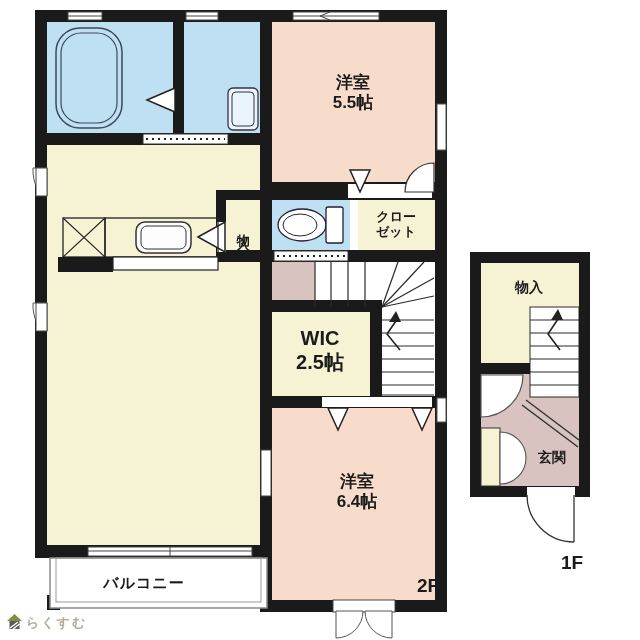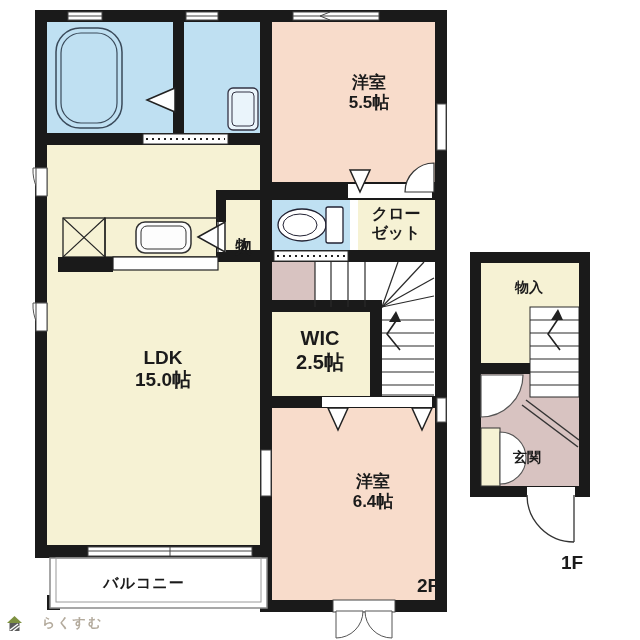--- a/index.html
+++ b/index.html
@@ -1,29 +1,29 @@
 <!DOCTYPE html>
 <html><head>
 <meta charset="utf-8">
 <style>
   html,body{margin:0;padding:0;background:#fff;}
   .canvas{position:relative;width:640px;height:640px;background:#fff;overflow:hidden;
           font-family:"Liberation Sans","DejaVu Sans",sans-serif;}
   .plan-svg{position:absolute;left:0;top:0;}
   .label{position:absolute;transform:translate(-50%,-50%);text-align:center;
          color:#1b1b1b;font-weight:bold;white-space:nowrap;line-height:1.18;}
-  .lbl-room{font-size:17px;margin-left:16px;}
+  .lbl-room{font-size:17px;}
   .lbl-ldk{font-size:19px;}
   .lbl-wic{font-size:20px;}
-  .lbl-small{font-size:16px;text-align:right;}
+  .lbl-small{font-size:13px;text-align:right;}
   .lbl-mid{font-size:14px;}
   .lbl-balcony{font-size:15px;letter-spacing:1px;}
   .lbl-floor{font-size:19px;}
   .vertical{writing-mode:vertical-rl;letter-spacing:2px;}
-  .logo{position:absolute;left:7px;top:614px;display:flex;align-items:center;gap:20px;
+  .logo{position:absolute;left:7px;top:614px;display:flex;gap:4px;
         color:#b3aa9c;font-size:13px;font-weight:bold;letter-spacing:2px;}
 </style>
 </head>
 <body>
 
 <div class="canvas">
 
 <svg class="plan-svg" width="640" height="640" viewBox="0 0 640 640">
 
   <rect x="47" y="22" width="131" height="111" fill="#BFE0F2"></rect>
@@ -189,43 +189,39 @@
 <div class="label lbl-small" style="left:396px;top:224px;">
   <div>クロー</div>
   <div>ゼット</div>
 </div>
 
 <div class="label lbl-wic" style="left:320px;top:351px;">
   <div>WIC</div>
   <div>2.5帖</div>
 </div>
 
-<div class="label lbl-ldk" style="left:163px;top:369px;">
-  <div>LDK</div>
-  <div>15.0帖</div>
-</div>
 
 <div class="label lbl-room" style="left:357px;top:492px;">
   <div>洋室</div>
   <div>6.4帖</div>
 </div>
 
 <div class="label lbl-balcony" style="left:144px;top:583px;">
   <div>バルコニー</div>
 </div>
 
 <div class="label lbl-floor" style="left:428px;top:586px;">
   <div>2F</div>
 </div>
 
 <div class="label lbl-mid" style="left:529px;top:287px;">
   <div>物入</div>
 </div>
 
-<div class="label lbl-mid" style="left:527px;top:457px;">
+<div class="label lbl-mid" style="left:552px;top:457px;">
   <div>玄関</div>
 </div>
 
 <div class="label lbl-floor" style="left:572px;top:554px;margin-top:9px;">
   <div>1F</div>
 </div>
 
 <div class="logo">
   <svg width="15" height="15" viewBox="0 0 15 15">
     <polygon points="0,7 7.5,0 15,7" fill="#7E9141"></polygon>

